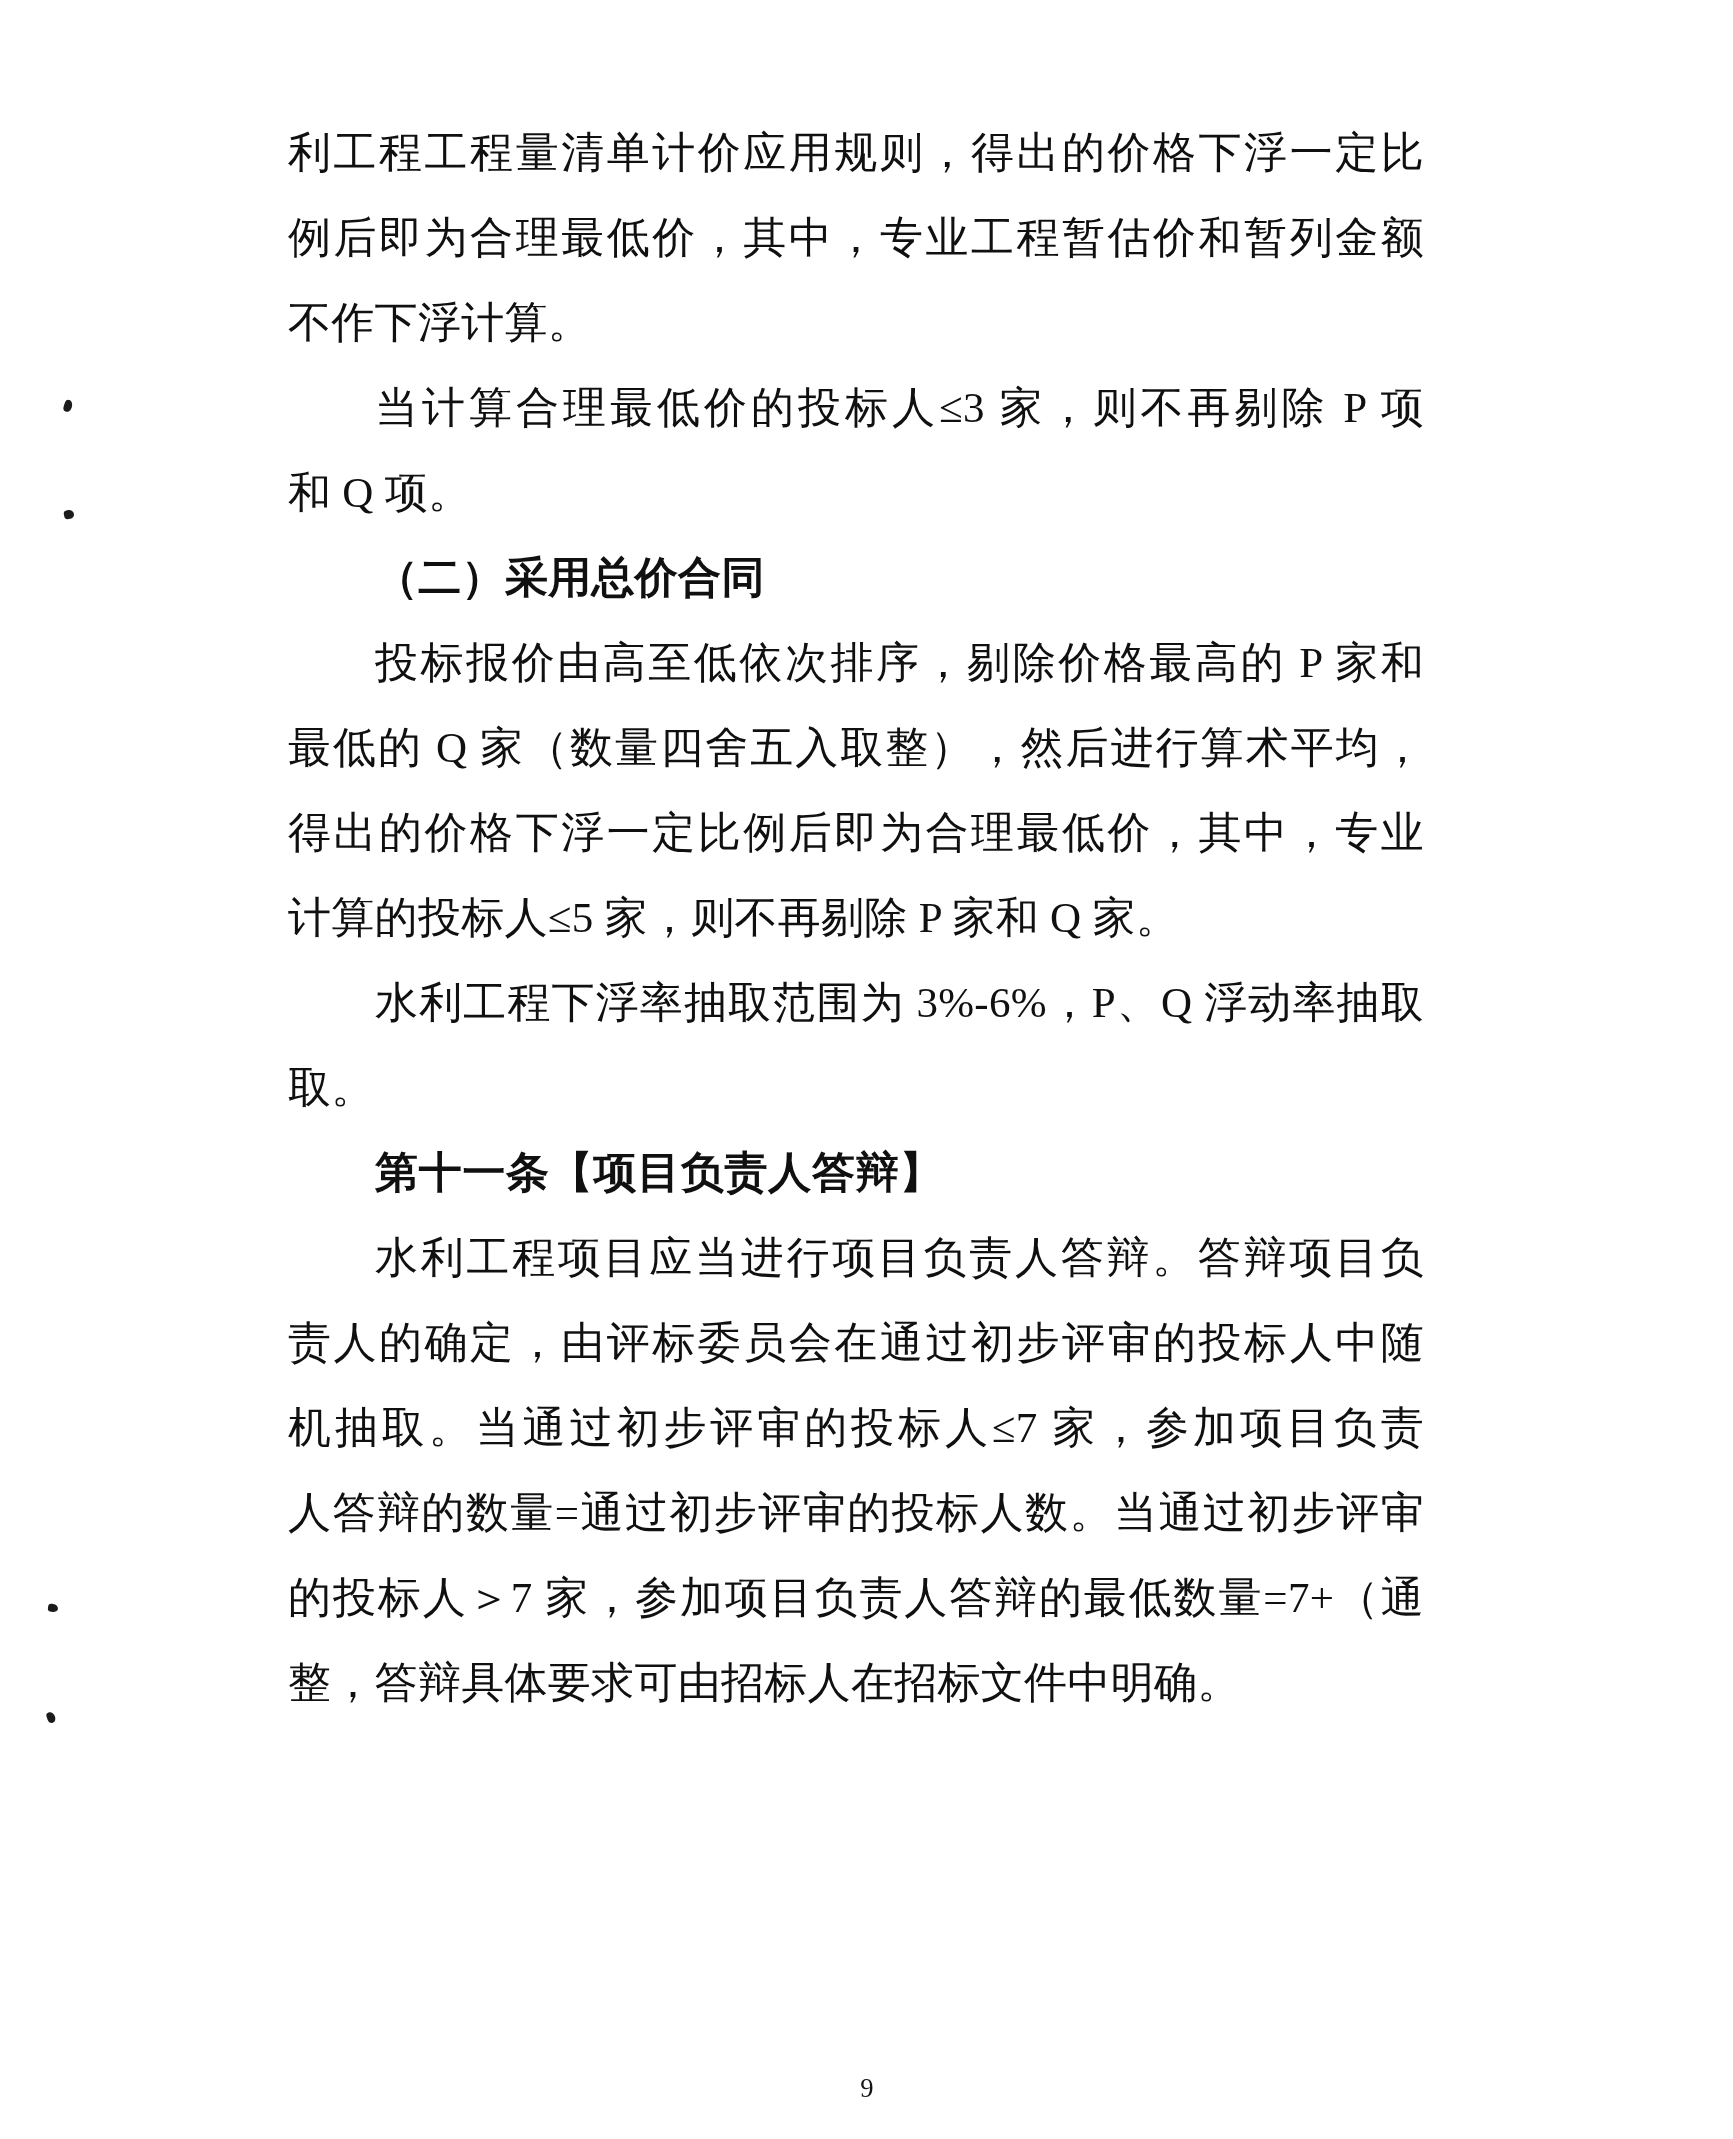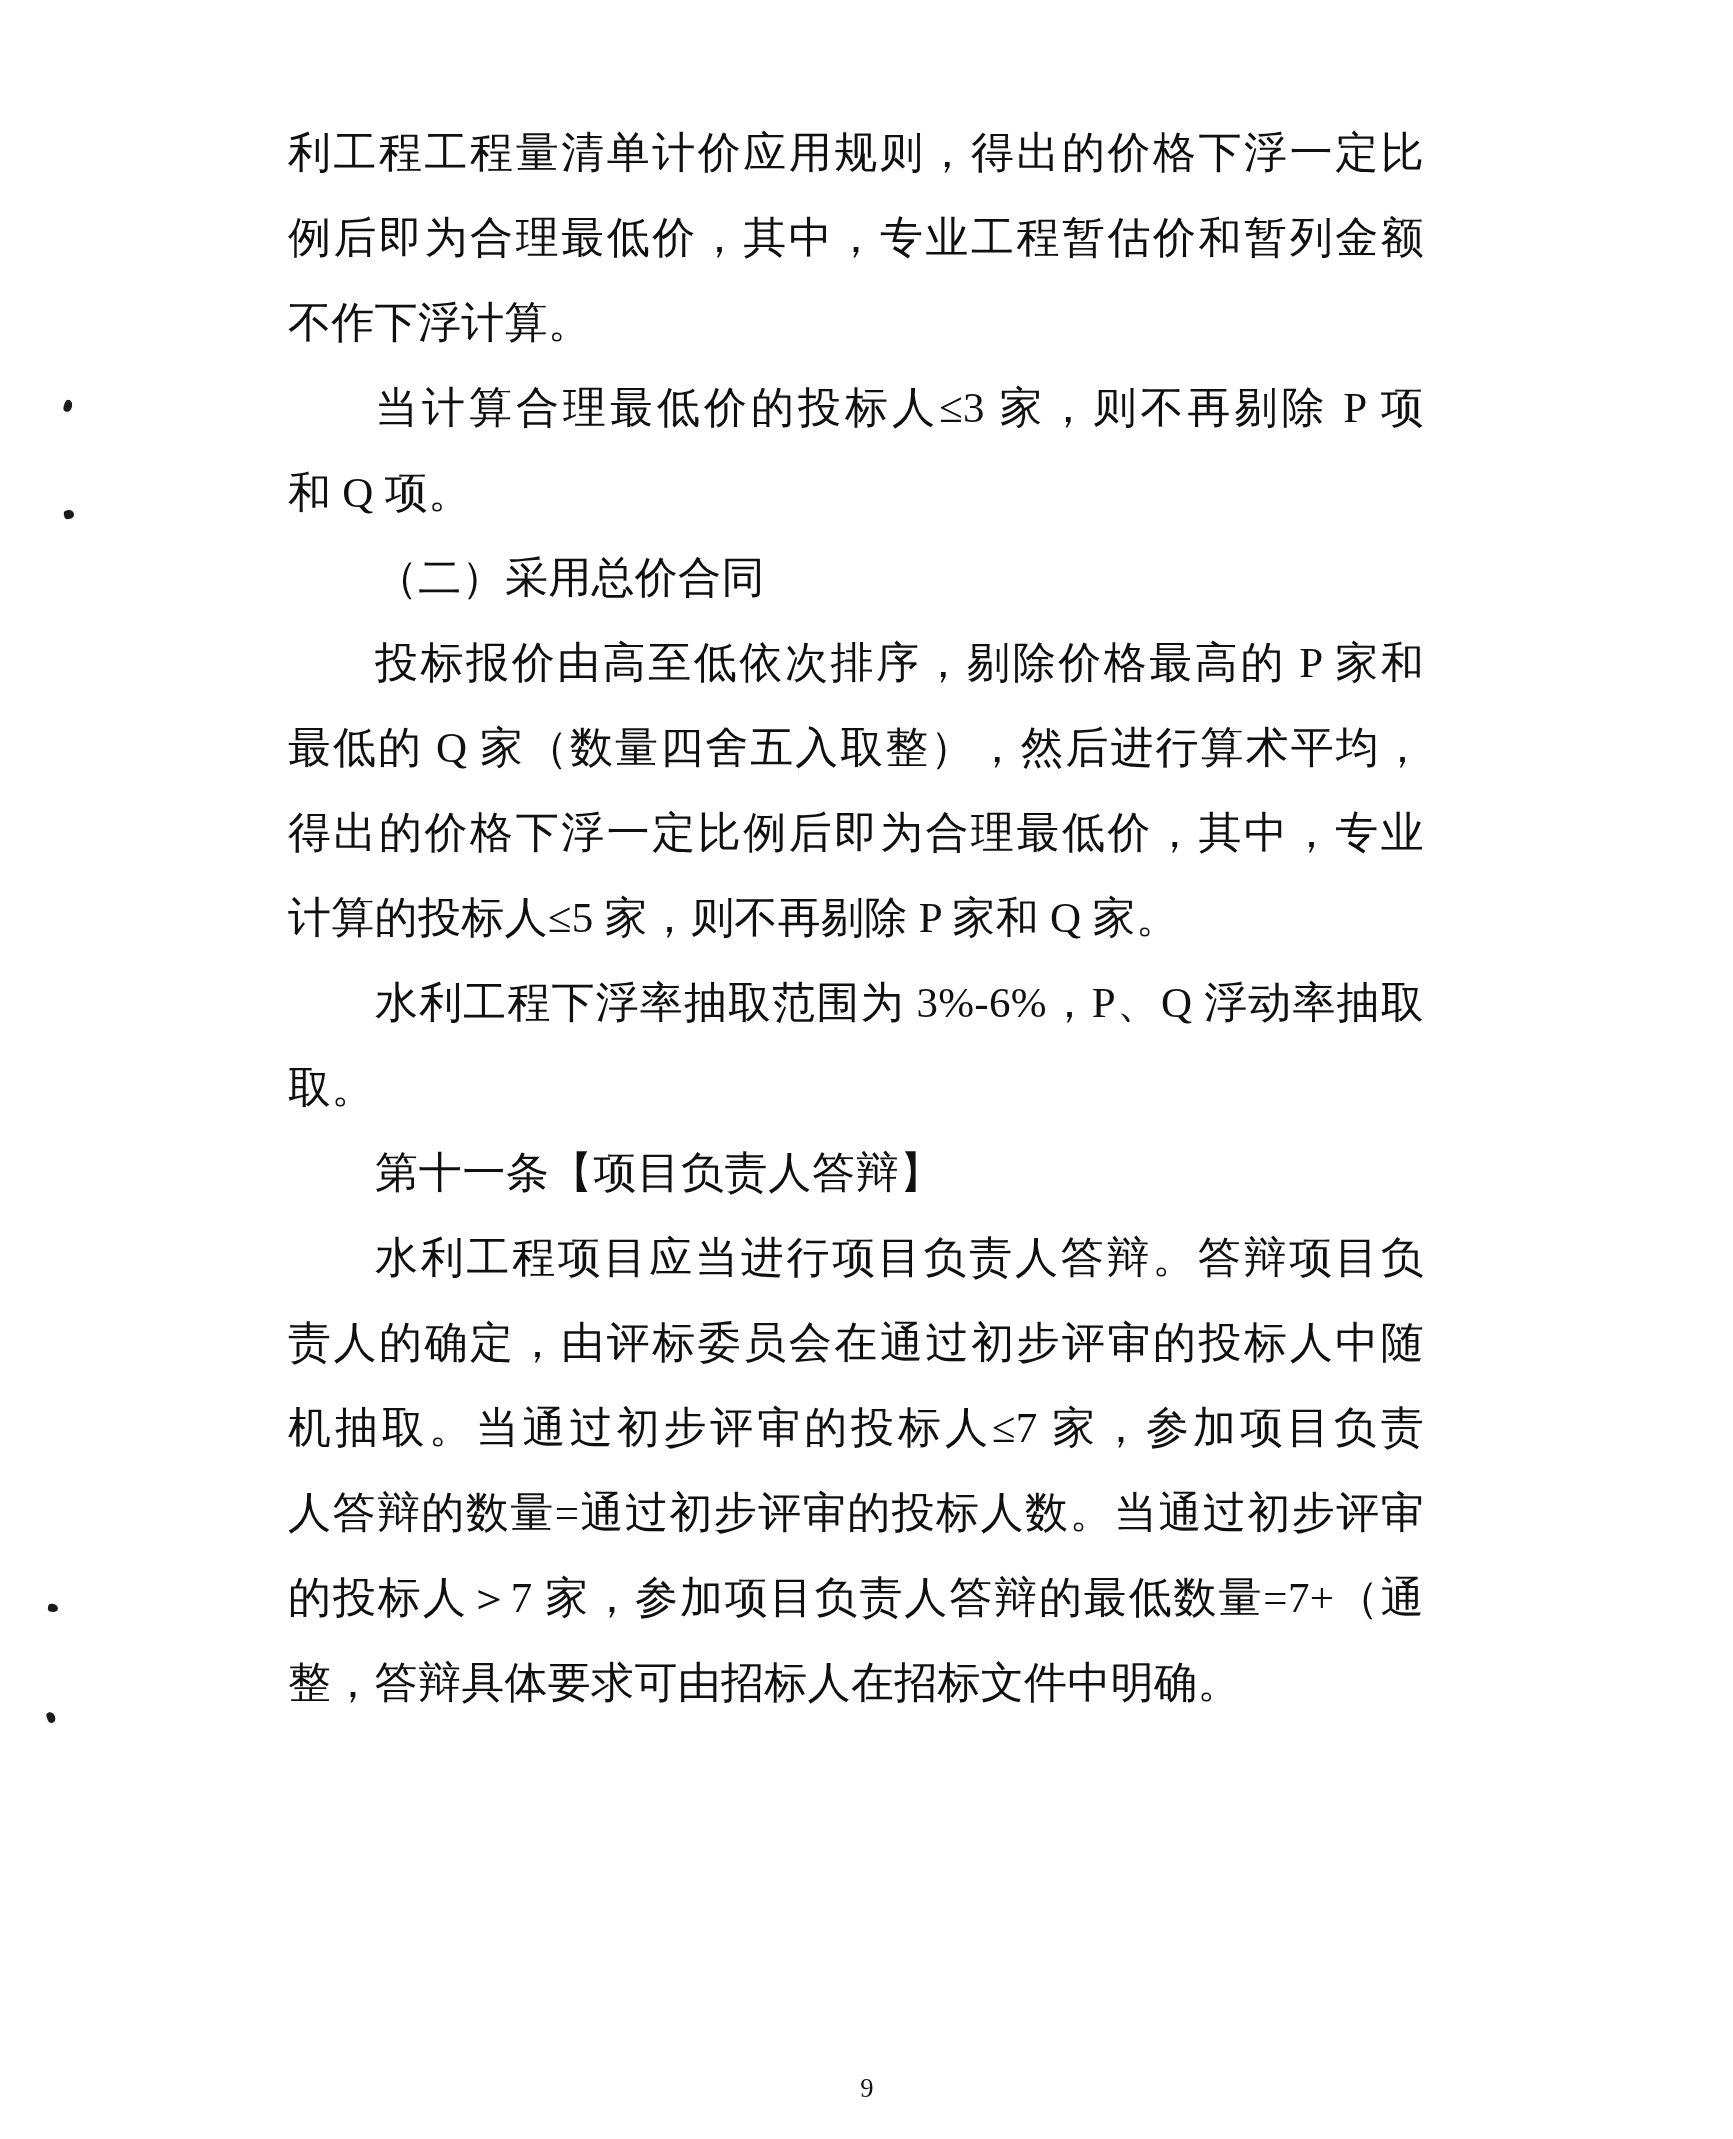--- a/index.html
+++ b/index.html
@@ -36,24 +36,24 @@
     text-justify: inter-character;
   }
   .line.indent {
     padding-left: 87px;
   }
   .line.indent.justify {
     padding-left: 0;
     text-indent: 87px;
   }
   .heading-kai {
-    font-weight: 400;
+    font-weight: 700;
   }
   .heading-article {
-    font-weight: 400;
+    font-weight: 700;
     letter-spacing: 0.7px;
   }
   .page-number {
     position: absolute;
     left: 832px;
     top: 2067px;
     width: 70px;
     text-align: center;
     font-size: 26.6px;
     line-height: 42px;

